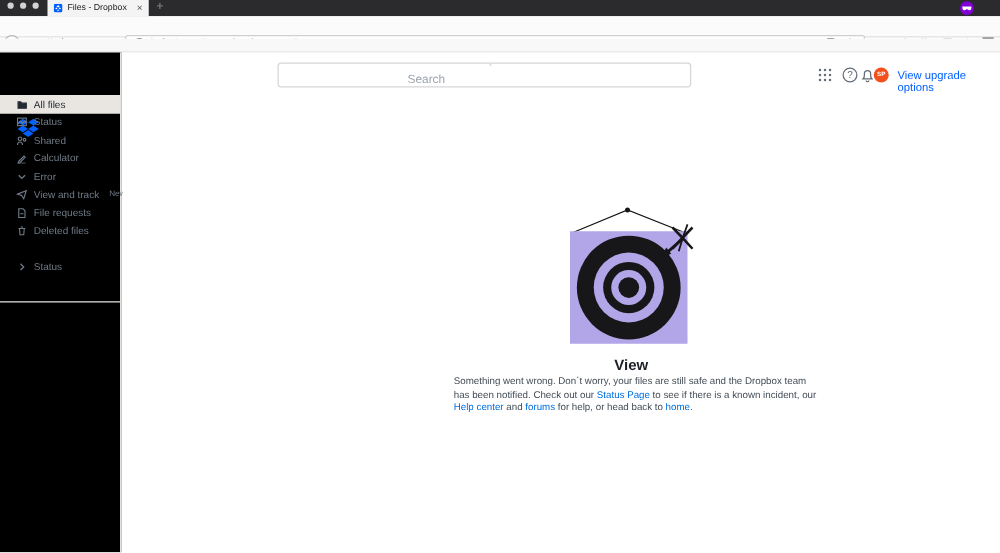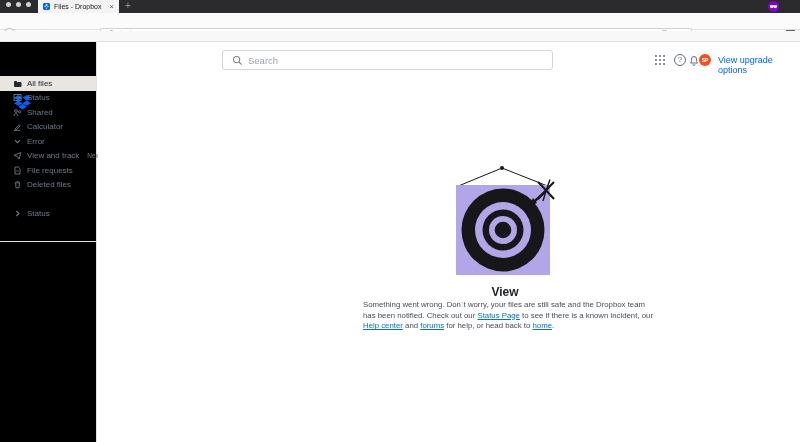--- a/index.html
+++ b/index.html
@@ -47,38 +47,38 @@
   .navitem { position:absolute; left:0; width:96px; height:14.5px; display:flex; align-items:center;
              padding-left:13px; font-size:8px; color:#6f7a86; gap:5px; cursor:pointer; white-space:nowrap; }
   .navitem svg { flex:0 0 auto; }
   .navitem.sel { background:#e9e6e1; color:#232a32; }
   .badge { font-size:6.5px; color:#6f7a86; margin-left:3px; }
   .sdivider { position:absolute; left:0; top:199px; width:96px; border-top:1px solid #e5e3df; }
 
   .content { position:absolute; left:98px; top:42px; width:702px; height:400px; background:#fff; }
 
   .search { position:absolute; left:222px; top:50px; width:331px; height:20px; border:1px solid #d6d6d6;
-            border-radius:3px; background:#fff; display:flex; align-items:center; padding-left:9px; gap:5px; }
+            border-radius:3px; background:#fff; display:flex; align-items:center; padding-left:9px; gap:5px;flex-direction:column; }
   .search input { border:none; outline:none; flex:1; font-size:9.5px; color:#1a1a1a;
                   font-family:"Liberation Sans","DejaVu Sans",sans-serif; background:transparent; }
   .search input::placeholder { color:#9aa3ad; }
 
   .hicon { position:absolute; color:#636d78; display:flex; cursor:pointer; }
   .help { width:12px; height:12px; border:1px solid #636d78; border-radius:50%; font-size:8px;
           text-align:center; line-height:10px; display:block; }
   .avatar { position:absolute; left:699px; top:54px; width:12px; height:12px; border-radius:50%;
             background:#f4501e; color:#fff; font-size:5px; font-weight:bold; display:flex;
             align-items:center; justify-content:center; cursor:pointer; }
   .upgrade { position:absolute; left:718px; top:55px; font-size:9px; color:#0061fe; cursor:pointer; }
 
   .errttl { position:absolute; left:360px; top:285px; width:290px; text-align:center;
             font-size:12px; font-weight:bold; color:#1c2026; }
   .errmsg { position:absolute; left:363px; top:300px; width:292px; font-size:7.8px;
             line-height:10.6px; color:#454e57; text-align:left; }
-  .errmsg .lnk { color:#0070e0; cursor:pointer;text-decoration:underline; }
+  .errmsg .lnk { color:#0070e0; cursor:pointer; }
 </style>
 </head>
 <body>
 
 <div class="window">
 
   <div class="titlebar">
     <span class="light" style="left:6px"></span>
     <span class="light" style="left:16px"></span>
     <span class="light" style="left:26px"></span>

